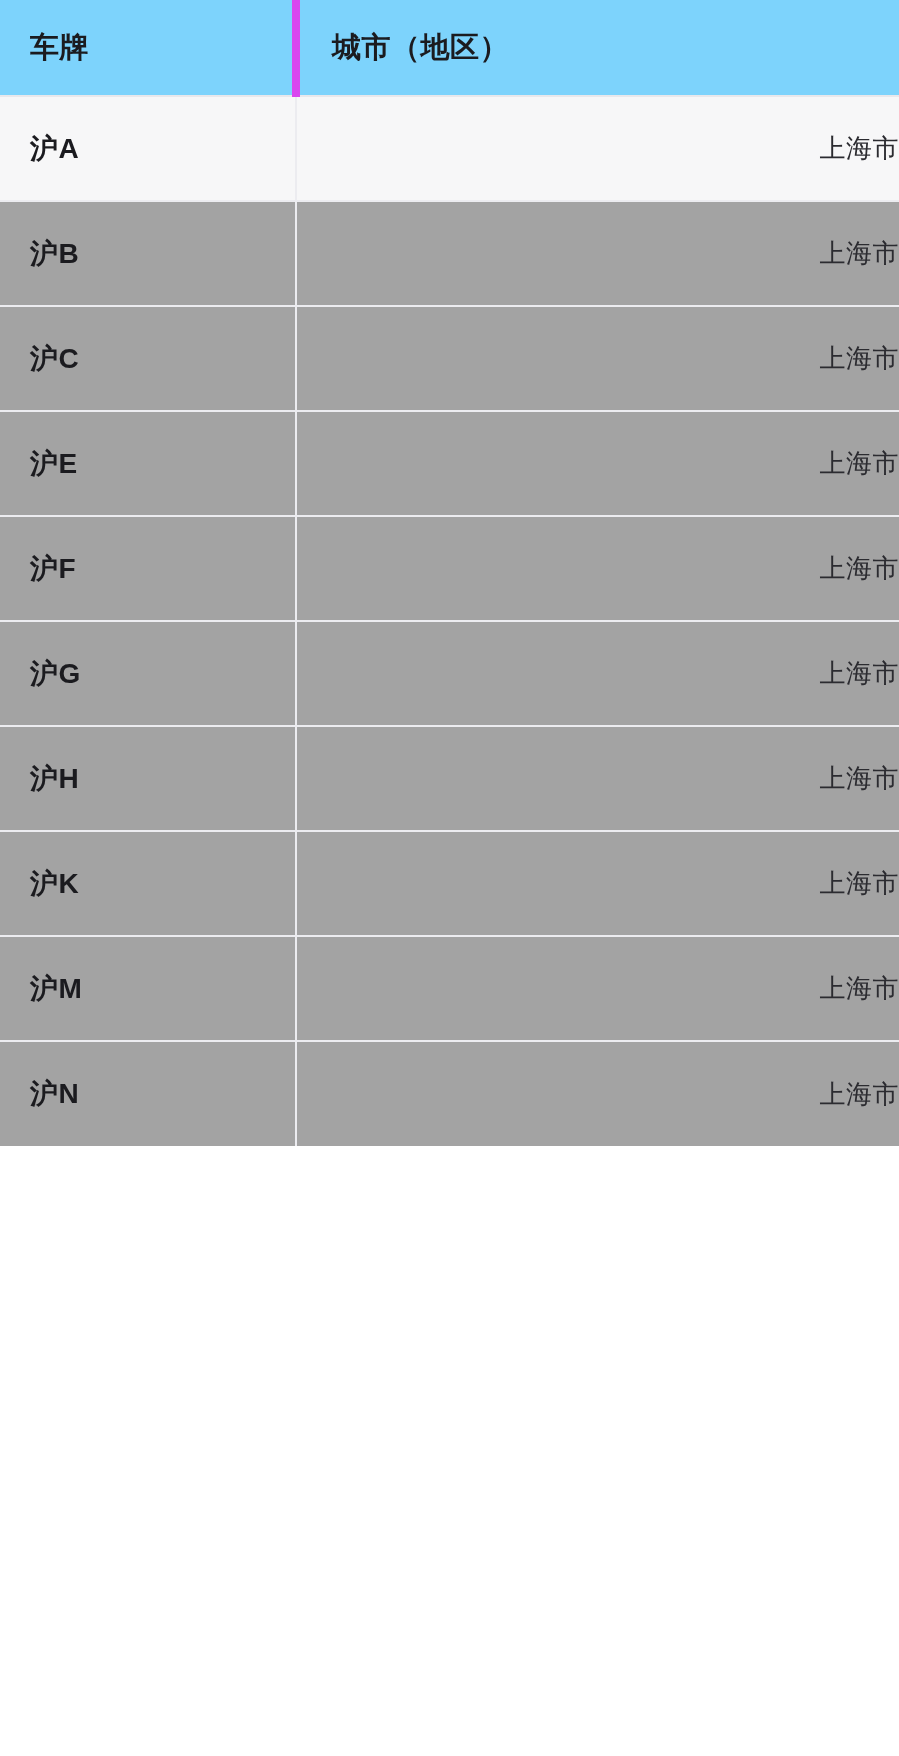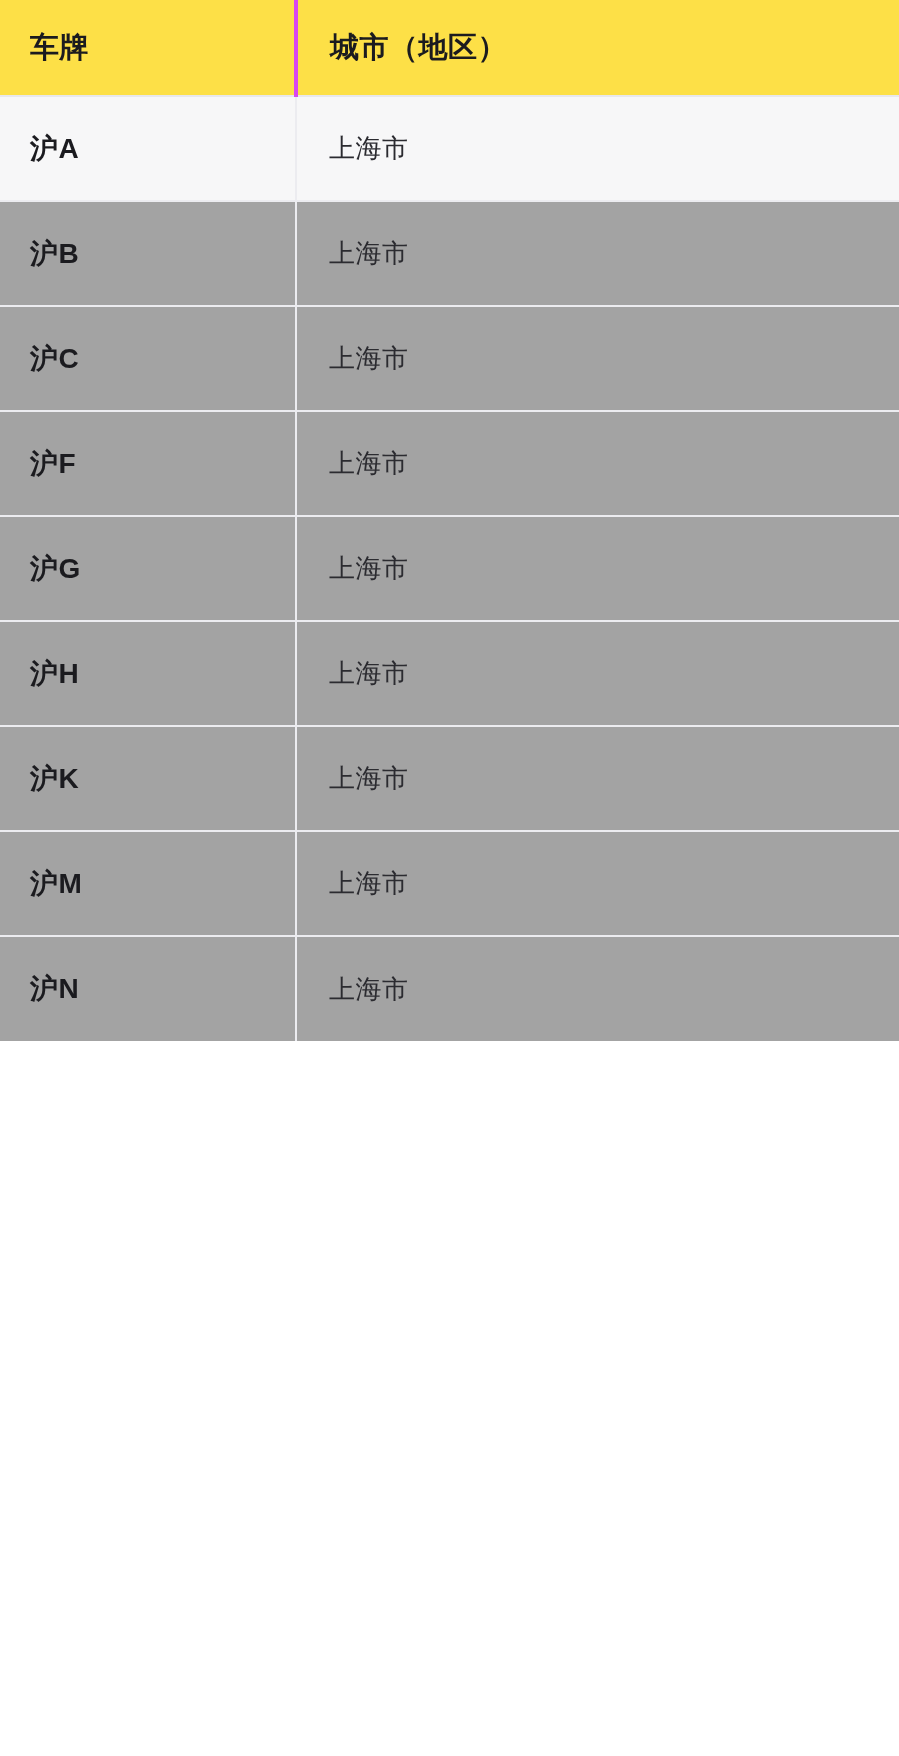--- a/index.html
+++ b/index.html
@@ -18,36 +18,36 @@
   .plate-table {
     width: 899px;
     border-collapse: collapse;
     table-layout: fixed;
   }
 
   .plate-table col.col-plate { width: 296px; }
   .plate-table col.col-city  { width: 603px; }
 
   .plate-table thead th {
-    background: #fde047;
+    background: #7dd3fc;
     height: 96px;
     padding: 0 0 0 30px;
     margin: 0;
     text-align: left;
     vertical-align: middle;
     font-size: 29px;
     font-weight: 700;
     color: #1b1b1f;
     letter-spacing: 0.5px;
     border-bottom: 2px solid #e8e8ec;
     box-sizing: border-box;
   }
   .plate-table thead th.city-head {
     padding-left: 32px;
-    border-left: 4px solid #d946ef;
+    border-left: 8px solid #d946ef;
   }
 
   .plate-table tbody tr {
     height: 105px;
     margin-left: 14px;
   }
   .plate-table tbody tr.row-alt {
     background: #f7f7f8;
   }
   .plate-table tbody tr.row-plain {
@@ -69,20 +69,21 @@
     letter-spacing: 0.5px;
   }
 
   .plate-table tbody td.cell-city {
     font-size: 26px;
     font-weight: 400;
     color: #2b2b30;
     padding-left: 32px;
     border-left: 2px solid #ececf0;
     letter-spacing: 0.5px;
+    text-align: right;
   }
 
   .plate-table tbody tr:last-child td {
     border-bottom: none;
   }
 </style>
 </head>
 <body>
 
 <table class="plate-table">
@@ -103,20 +104,24 @@
       </tr>
       <tr class="row-plain">
         <td class="cell-plate">沪B</td>
         <td class="cell-city">上海市</td>
       </tr>
       <tr class="row-plain">
         <td class="cell-plate">沪C</td>
         <td class="cell-city">上海市</td>
       </tr>
       <tr class="row-plain">
+        <td class="cell-plate">沪E</td>
+        <td class="cell-city">上海市</td>
+      </tr>
+      <tr class="row-plain">
         <td class="cell-plate">沪F</td>
         <td class="cell-city">上海市</td>
       </tr>
       <tr class="row-plain">
         <td class="cell-plate">沪G</td>
         <td class="cell-city">上海市</td>
       </tr>
       <tr class="row-plain">
         <td class="cell-plate">沪H</td>
         <td class="cell-city">上海市</td>

